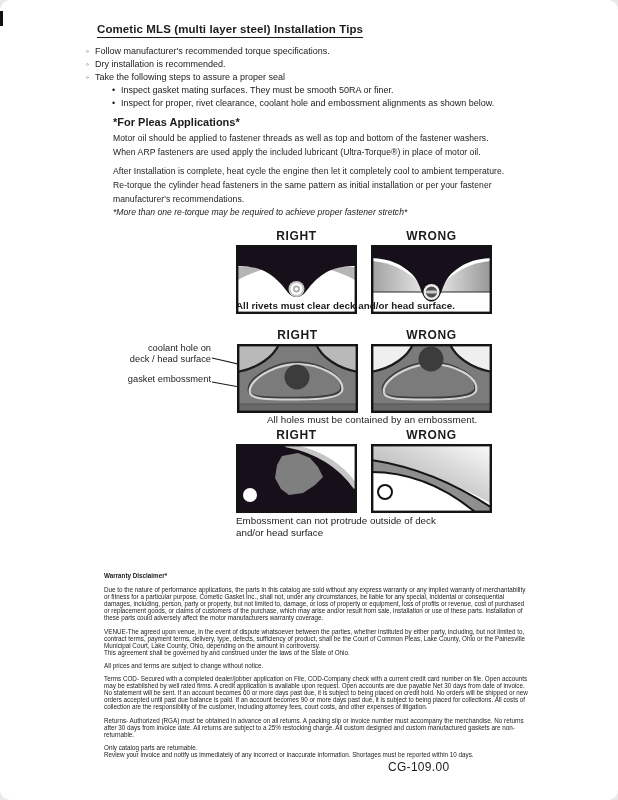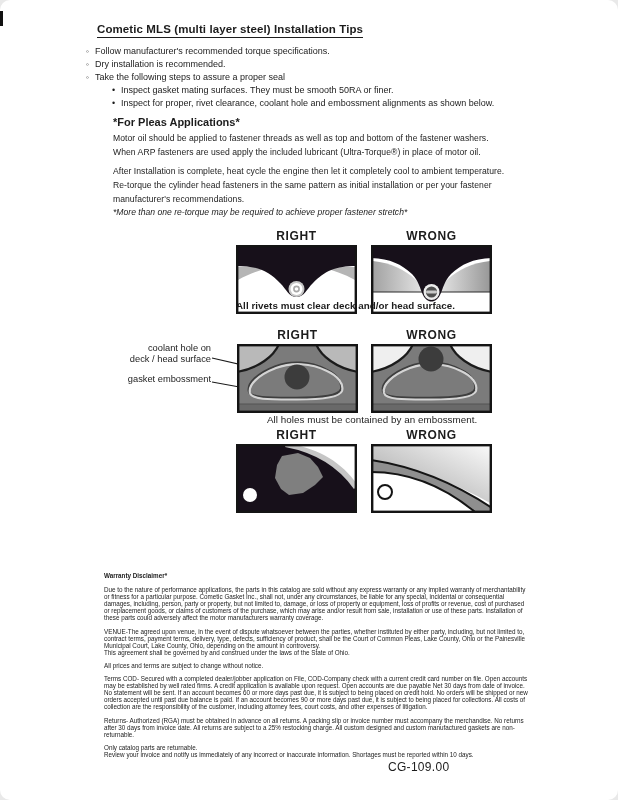--- a/index.html
+++ b/index.html
@@ -193,20 +193,24 @@
       <rect x="0" y="0" width="121" height="69" fill="#ffffff"></rect>
       <path d="M0 0 H121 V60 C82 38 40 22 0 16 Z" fill="url(#d-g)"></path>
       <path d="M0 16 C40 22 82 38 121 64 L121 68 L104 68 C70 40 34 28 0 28 Z" fill="#8f8f8f"></path>
       <path d="M0 16 C40 22 82 38 121 64" fill="none" stroke="#141414" stroke-width="2"></path>
       <path d="M0 28 C34 28 70 40 104 68" fill="none" stroke="#141414" stroke-width="2"></path>
       <circle cx="14" cy="48" r="7" fill="#ffffff" stroke="#141414" stroke-width="2"></circle>
       <rect x="1.2" y="1.2" width="118.6" height="66.6" fill="none" stroke="#141414" stroke-width="2.4"></rect>
     </svg>
   </div>
 
+  <div class="abs cap2" style="left:236px;top:515px;">
+    <div>Embossment can not protrude outside of deck</div>
+    <div>and/or head surface</div>
+  </div>
 
   <div class="abs warranty">
     <p class="wh">Warranty Disclaimer*</p>
     <p>Due to the nature of performance applications, the parts in this catalog are sold without any express warranty or any implied warranty of merchantability or fitness for a particular purpose.  Cometic Gasket Inc., shall not, under any circumstances, be liable for any special, incidental or consequential damages, including, person, party or property, but not limited to, damage, or loss of property or equipment, loss of profits or revenue, cost of purchased or replacement goods, or claims of customers of the purchase, which may arise and/or result from sale, installation or use of these parts.  Installation of these parts could adversely affect the motor manufacturers warranty coverage.</p>
     <p style="margin-bottom:0;">VENUE-The agreed upon venue, in the event of dispute whatsoever between the parties, whether instituted by either party, including, but not limited to, contract terms, payment terms, delivery, type, defects, sufficiency of product, shall be the Court of Common Pleas, Lake County, Ohio or the Painesville Municipal Court, Lake County, Ohio, depending on the amount in controversy.</p>
     <p>This agreement shall be governed by and construed under the laws of the State of Ohio.</p>
     <p>All prices and terms are subject to change without notice.</p>
     <p>Terms COD- Secured with a completed dealer/jobber application on File, COD-Company check with a current credit card number on file.  Open accounts may be established by well rated firms.  A credit application is available upon request.  Open accounts are due payable Net 30 days from date of invoice.  No statement will be sent.  If an account becomes 60 or more days past due, it is subject to being placed on credit hold.  No orders will be shipped or new orders accepted until past due balance is paid.  If an account becomes 90 or more days past due, it is subject to being placed for collections.  All costs of collection are the responsibility of the customer, including attorney fees, court costs, and other expenses of litigation.</p>
     <p>Returns- Authorized (RGA) must be obtained in advance on all returns.  A packing slip or invoice number must accompany the merchandise.  No returns after 30 days from invoice date.  All returns are subject to a 25% restocking charge.  All custom designed and custom manufactured gaskets are non-returnable.</p>
     <p style="margin-bottom:0;">Only catalog parts are returnable.</p>

